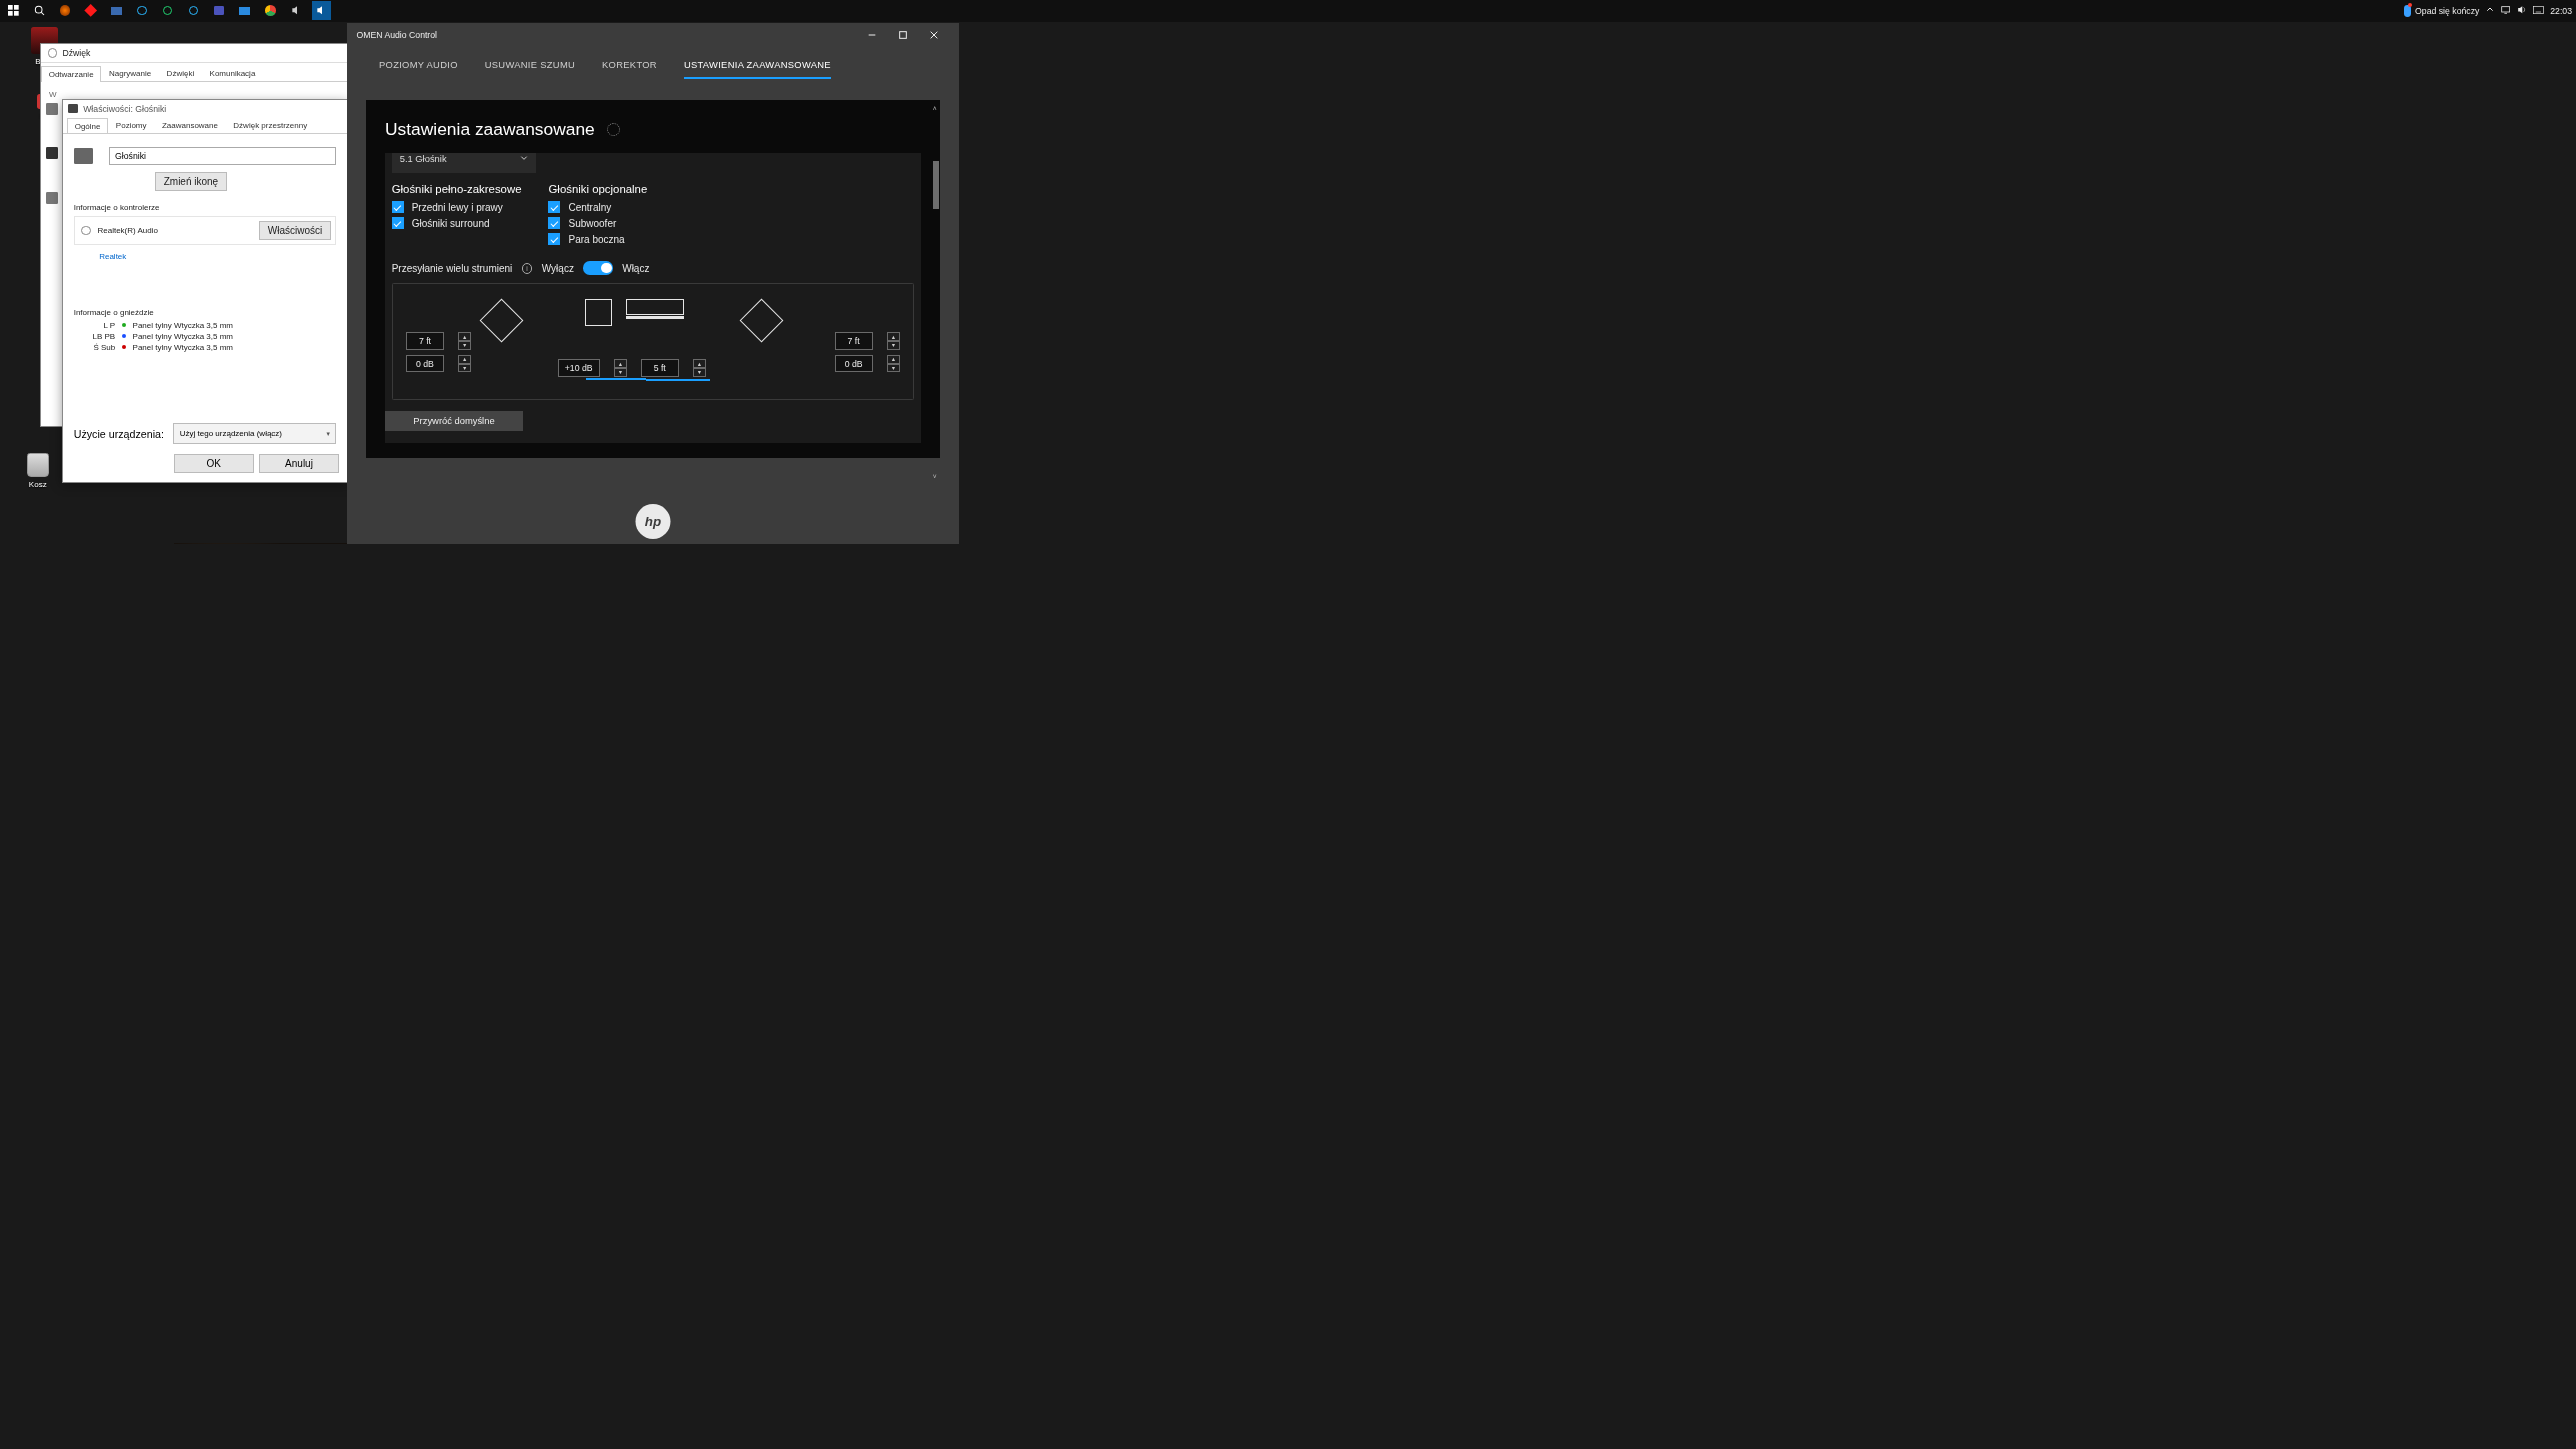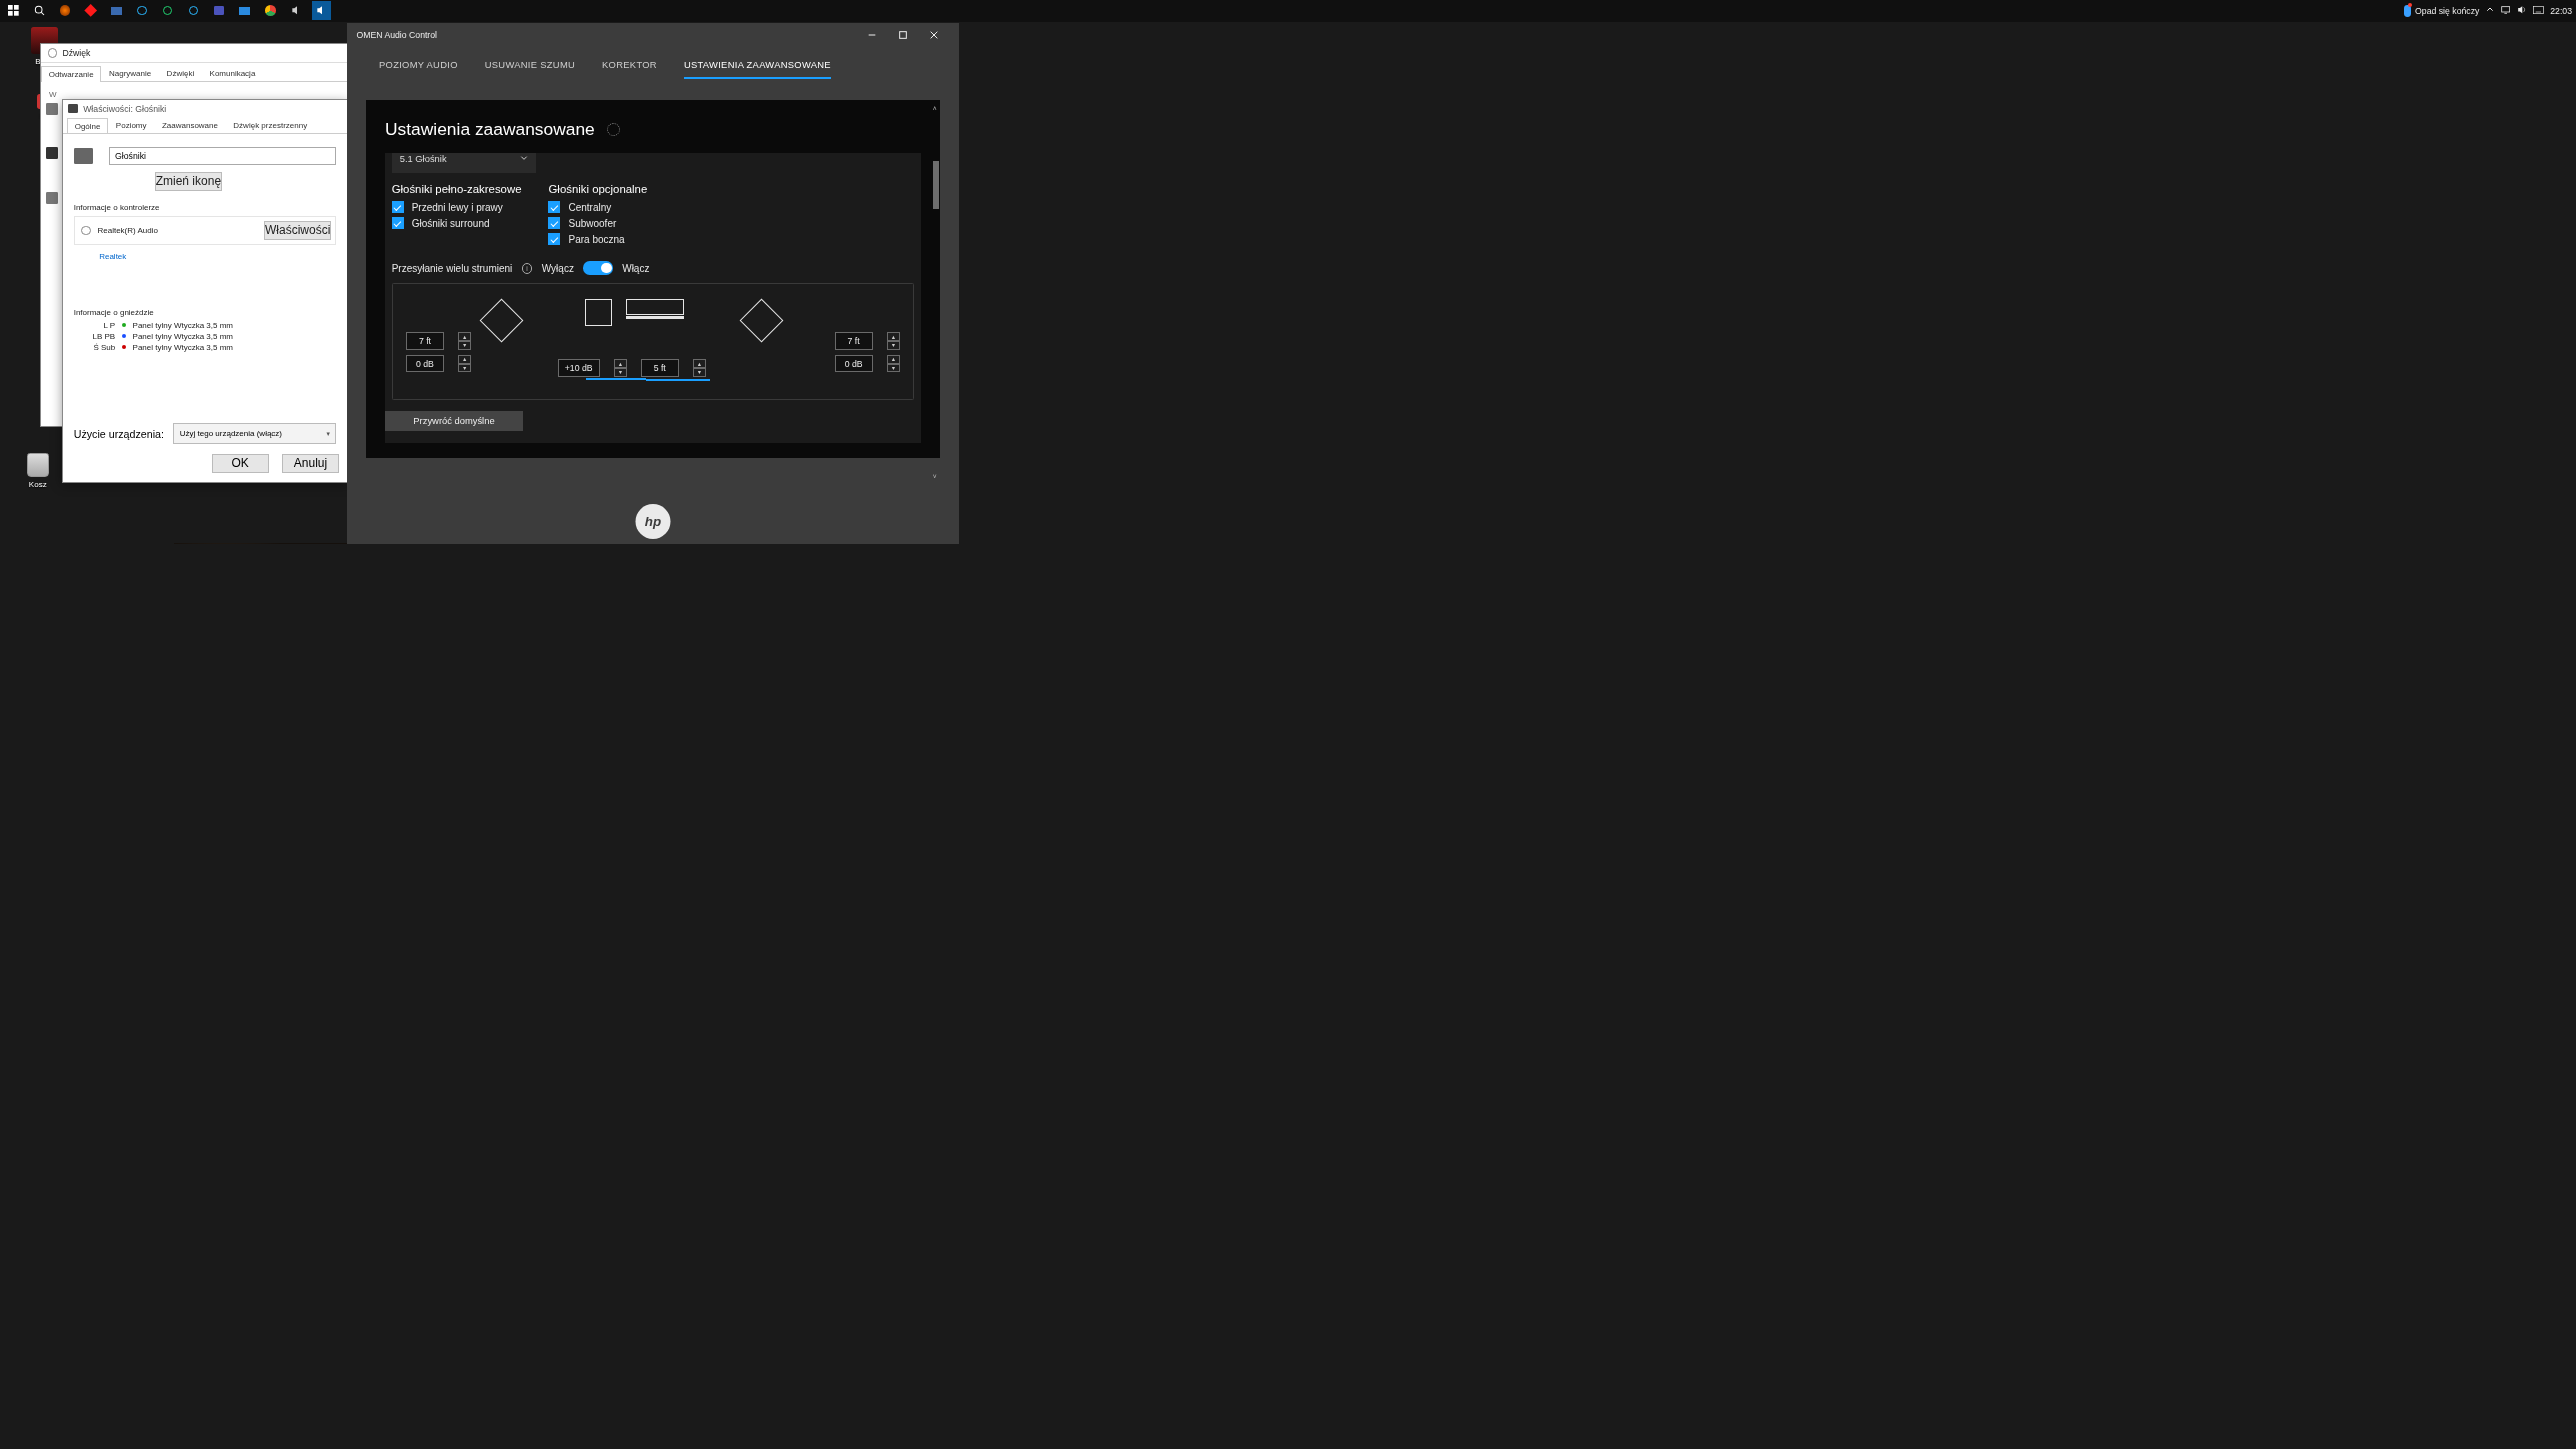--- a/index.html
+++ b/index.html
@@ -31,34 +31,34 @@
   .wnd-props { position:absolute; left:62px; top:99px; width:286px; height:384px; background:#fff; color:#000; border:0.7px solid #888; box-shadow:0 2.7px 10.7px rgba(0,0,0,.4); }
   .wnd-props .titlebar { height:17.4px; display:flex; align-items:center; padding:0 5.4px; font-size:8.7px; color:#555; }
   .wnd-props .titlebar .ic { width:9.4px; height:9.4px; background:#444; margin-right:5.4px; border-radius:1.3px; }
   .tabs-inner { display:flex; border-bottom:0.7px solid #ccc; padding:0 4px; }
   .tabs-inner .tab { padding:2.7px 6.7px; font-size:8px; color:#333; border:0.7px solid transparent; border-bottom:none; cursor:default; }
   .tabs-inner .tab.active { border-color:#ccc; background:#fff; position:relative; top:0.7px; }
   .props-body { padding:8px 10.7px 0; font-size:8px; color:#222; }
   .props-body .row1 { display:flex; align-items:center; gap:16px; margin:5.4px 0 6.7px; }
   .props-body .speaker-ic { width:19px; height:16px; background:#666; border-radius:1.3px; }
   .props-body .name-input { flex:1; height:18px; border:0.7px solid #aaa; padding:0 5.4px; font-size:8.7px; }
-  .btn-win { height:19px; padding:0 0; background:#e6e6e6; border:0.7px solid #bbb; font-size:12px; display:inline-flex; align-items:center; justify-content:center; }
+  .btn-win { height:19px; padding:0 8px; background:#e6e6e6; border:0.7px solid #bbb; font-size:10px; display:inline-flex; align-items:center; justify-content:center; }
   .section-title { font-size:8px; color:#222; margin:12px 0 4px; }
   .ctrl-row { display:flex; align-items:center; gap:6.7px; margin-left:13.4px; }
   .ctrl-row .chip { width:9.4px; height:9.4px; border:0.7px solid #888; border-radius:50%; }
   .link { color:#0066cc; margin-left:25.5px; margin-top:6.7px; font-size:8px; display:inline-block; }
   .jack-table { margin:4px 0 0 12px; }
   .jack-table .jr { display:flex; align-items:center; gap:6.7px; font-size:8px; margin:2px 0; }
   .jack-table .jr .lbl { width:29.5px; text-align:right; }
   .jack-table .jr .dot { width:4px; height:4px; border-radius:50%; }
   .use-row { display:flex; align-items:center; gap:9.4px; position:absolute; left:10.7px; right:10.7px; bottom:38px; }
   .use-row select, .use-row .select { flex:1; height:21px; border:0.7px solid #bbb; background:#f3f3f3; font-size:8px; padding:0 5.4px; display:flex; align-items:center; justify-content:space-between; }
   .use-row .select .chev { font-size:6.7px; color:#555; }
   .prop-footer { position:absolute; right:8px; bottom:9.4px; display:flex; gap:5.4px; }
-  .prop-footer .btn-win { width:57px;margin-left:8px; }
+  .prop-footer .btn-win { width:80px; }
 
   
   .wnd-omen { position:absolute; left:347px; top:23px; width:612px; height:521px; background:#3c3c3c; color:#e8e8e8; }
   .wnd-omen .titlebar { height:24px; display:flex; align-items:center; padding:0 9.4px; font-size:8.7px; font-weight:400; color:#eee; background:#3c3c3c; }
   .wnd-omen .win-controls { margin-left:auto; display:flex; }
   .wnd-omen .win-controls .wc { width:31px; height:24px; display:flex; align-items:center; justify-content:center; color:#eee; }
   .omen-tabs { height:34px; display:flex; align-items:center; gap:27px; padding:0 32px; font-size:9.4px; letter-spacing:0.3px; color:#cfcfcf; border-bottom:0; background:#3c3c3c; }
   .omen-tabs .tab { padding:9.4px 0 6.7px; border-bottom:2px solid transparent; cursor:default; }
   .omen-tabs .tab.active { color:#fff; border-bottom-color:#1a9fff; }
   .omen-content { margin:19px 19px 0; background:#0a0a0a; padding:19px 19px 14.8px; position:relative; }

